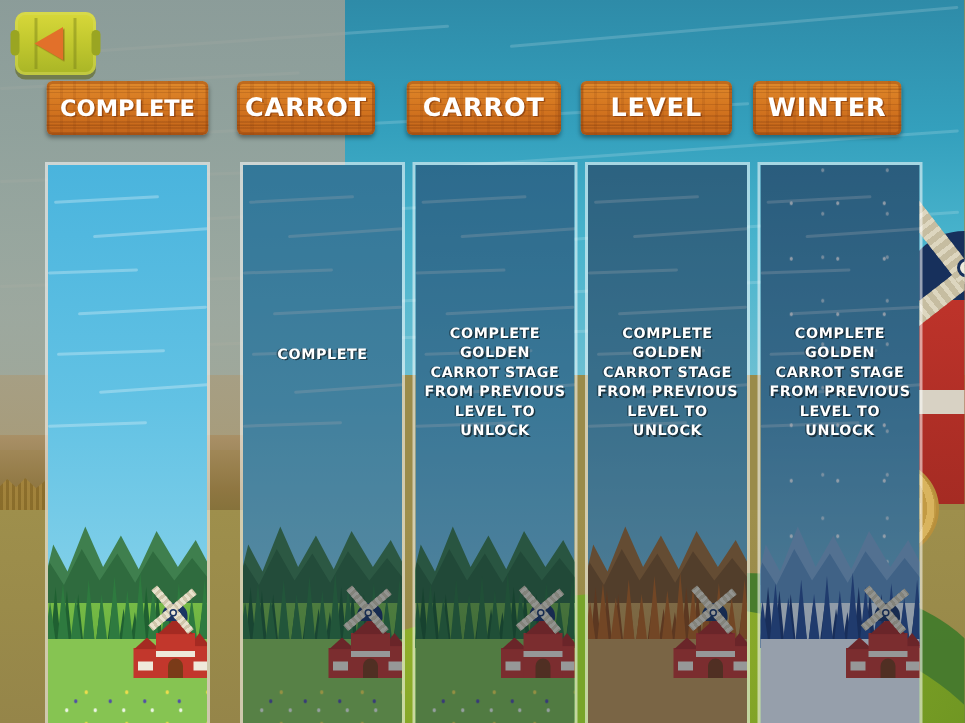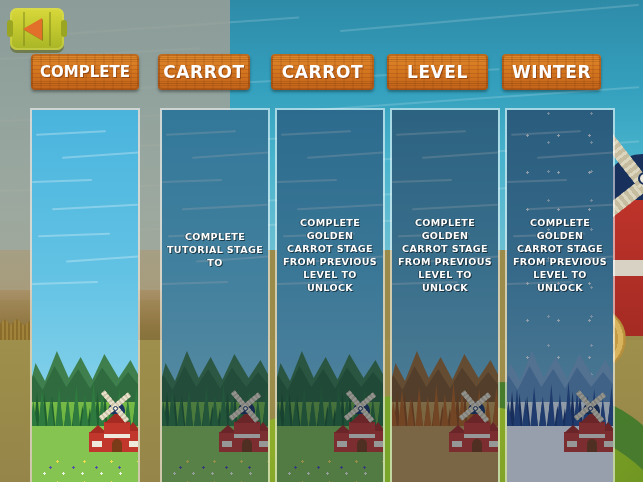--- a/index.html
+++ b/index.html
@@ -440,21 +440,20 @@
             <div class="blade" style="transform:rotate(50deg)"></div>
             <div class="blade" style="transform:rotate(140deg)"></div>
             <div class="blade" style="transform:rotate(230deg)"></div>
             <div class="millhub"></div>
           </div>
           <div class="flowers"></div>
         </div>
         <div class="lock-dim"></div>
         <div class="lock-text three">
           <div>COMPLETE</div>
-          <div>TUTORIAL STAGE TO</div>
         </div>
       </div>
       <div class="panel" style="left: 275px;">
         <div class="scene">
           <div class="sky" style="background: linear-gradient(rgb(63, 159, 201) 0%, rgb(86, 179, 216) 40%, rgb(122, 198, 227) 75%, rgb(155, 213, 232) 100%); height: 100%;"></div>
           <div class="cloudline" style="left: 4px; top: 22px; width: 70px; transform: rotate(-3deg);"></div>
           <div class="cloudline" style="left: 30px; top: 44px; width: 80px; transform: rotate(-4deg);"></div>
           <div class="cloudline" style="left: 0px; top: 70px; width: 60px; transform: rotate(-2deg);"></div>
           <div class="cloudline" style="left: 20px; top: 96px; width: 86px; transform: rotate(-3deg);"></div>
           <div class="cloudline" style="left: 6px; top: 124px; width: 72px; transform: rotate(-2deg);"></div>

